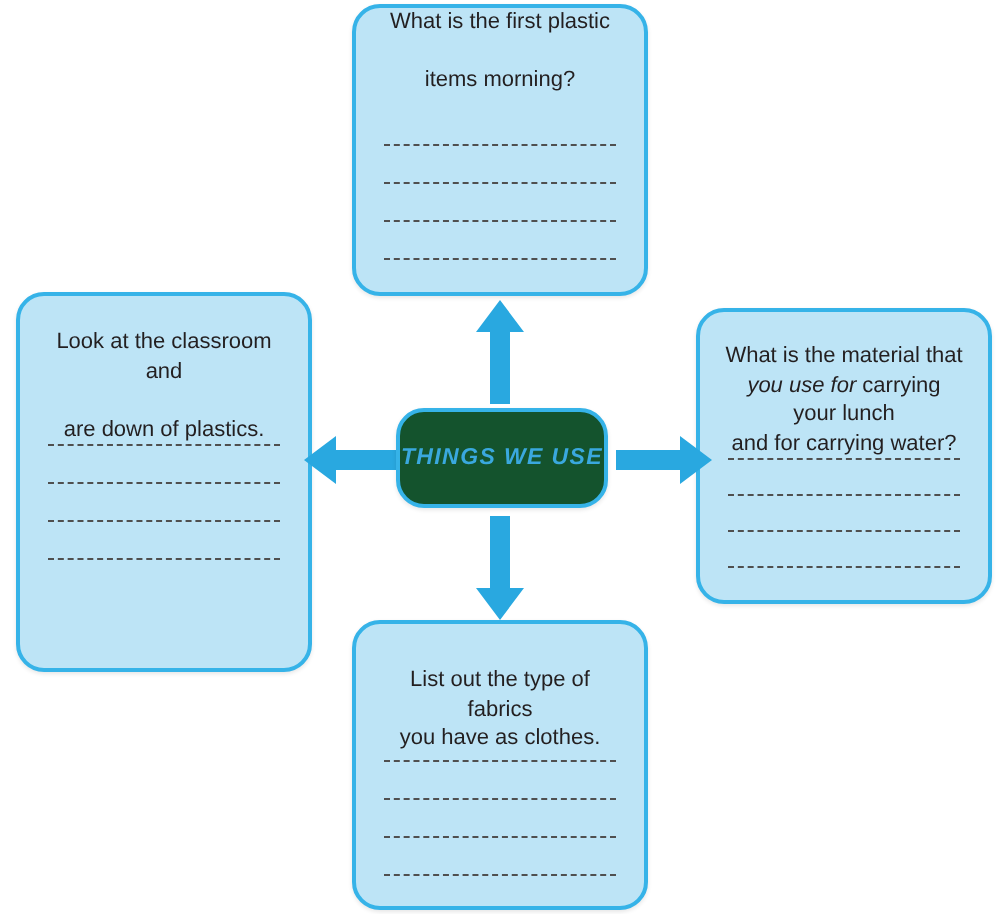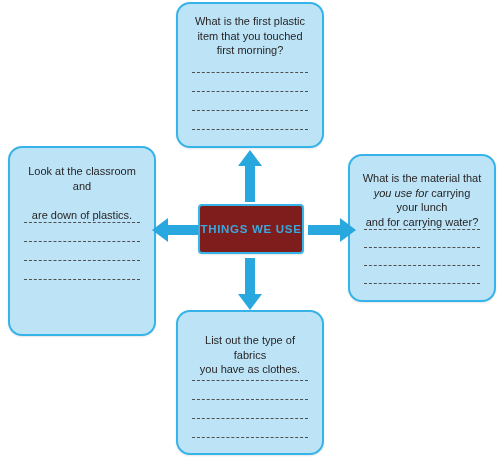--- a/index.html
+++ b/index.html
@@ -43,21 +43,21 @@
   }
   .line {
     height: 0;
     border-top: 1.6px dashed #4f4f4f;
   }
 
   
   #card-top {
     left: 176px; top: 2px; width: 148px; height: 146px;
   }
-  #card-top .card-text { padding-top: 10px; }
+  #card-top .card-text { padding-top: 0; }
   #card-top .lines { top: 68px; }
   #card-top .line { margin-bottom: 18px; }
 
   #card-left {
     left: 8px; top: 146px; width: 148px; height: 190px;
   }
   #card-left .card-text { padding-top: 16px; }
   #card-left .lines { top: 74px; }
   #card-left .line { margin-bottom: 18px; }
 
@@ -73,27 +73,28 @@
   }
   #card-bottom .card-text { padding-top: 21px; }
   #card-bottom .lines { top: 68px; }
   #card-bottom .line { margin-bottom: 18px; }
 
   
   #card-center {
     position: absolute;
     box-sizing: border-box;
     left: 198px; top: 204px; width: 106px; height: 50px;
-    background: #7f1d1d;
+    background: #14532d;
     border: 2px solid #36b3e8;
-    border-radius: 4px;
+    border-radius: 14px;
     display: flex;
     align-items: center;
     justify-content: center;
     box-shadow: 0 1px 2px rgba(0,0,0,0.10);
+    font-style: italic;
   }
   #card-center .center-label {
     color: #3aa8de;
     font-size: 11.5px;
     font-weight: bold;
     letter-spacing: 0.7px;
     white-space: nowrap;
   }
 
   
@@ -107,22 +108,22 @@
   #arrow-right { left: 308px; top: 218px; }
 </style>
 </head>
 <body>
 
 <div id="canvas">
 
   <div class="card" id="card-top">
     <div class="card-text">
       <span>What is the first plastic</span><br>
-      <span>item that you touched</span><br>
-      <span>first morning?</span>
+      <br>
+      <span>items morning?</span>
     </div>
     <div class="lines">
       <div class="line"></div>
       <div class="line"></div>
       <div class="line"></div>
       <div class="line"></div>
     </div>
   </div>
 
   <div class="card" id="card-left">

